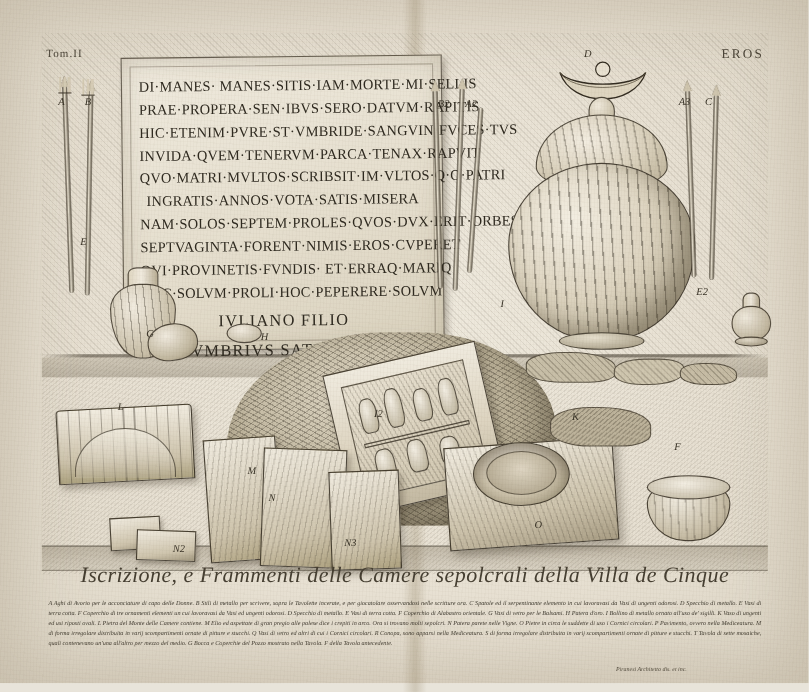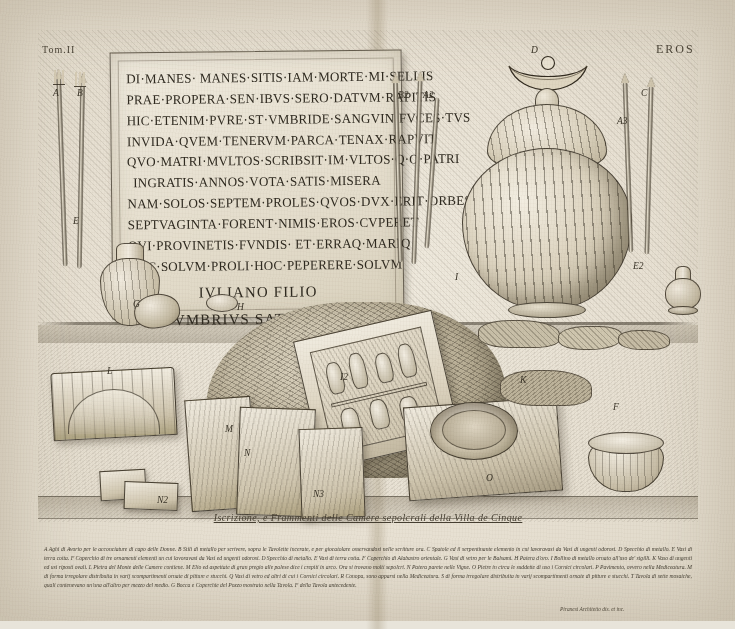--- a/index.html
+++ b/index.html
@@ -393,24 +393,23 @@
   }
 
   
   #caption {
     position: absolute;
     left: 60px; top: 512px;
     width: 616px;
     text-align: center;
     font-family: "Liberation Serif", serif;
     font-style: italic;
-    font-size: 10px;
+    font-size: 20px;
     letter-spacing: .4px;
     color: #463f32;
-    text-decoration: underline;
   }
 
   
   #legend {
     position: absolute;
     left: 44px; top: 545px;
     width: 648px;
     font-family: "Liberation Serif", serif;
     font-style: italic;
     font-size: 5.6px;
@@ -536,21 +535,21 @@
     <div class="obj hatch" style="left:440px; top:290px; width:80px; height:26px; border-radius:40% 50% 30% 40%; background-color:#c8bfa8; border:1.1px solid rgba(50,43,32,.7);"></div>
     <div class="obj hatch" style="left:520px; top:296px; width:62px; height:22px; border-radius:45% 35% 50% 40%; background-color:#cfc6af; border:1.1px solid rgba(50,43,32,.7);"></div>
     <div class="obj hatch" style="left:580px; top:300px; width:50px; height:18px; border-radius:40% 50% 35% 45%; background-color:#c6bca5; border:1.1px solid rgba(50,43,32,.7);"></div>
     <div class="obj hatch2" style="left:462px; top:340px; width:90px; height:34px; border-radius:40% 50% 30% 40%; background-color:#bdb39b; border:1.1px solid rgba(50,43,32,.65);"></div>
 
     <div class="lbl" style="left:15px;  top:58px;">A</div>
     <div class="lbl" style="left:39px;  top:58px;">B</div>
     <div class="lbl" style="left:360px; top:60px;">B2</div>
     <div class="lbl" style="left:385px; top:60px;">A2</div>
     <div class="lbl" style="left:603px; top:58px;">C</div>
-    <div class="lbl" style="left:579px; top:58px;margin-top:28px;">A3</div>
+    <div class="lbl" style="left:579px; top:58px;">A3</div>
     <div class="lbl" style="left:493px; top:15px;">D</div>
     <div class="lbl" style="left:35px;  top:186px;">E</div>
     <div class="lbl" style="left:595px; top:231px;">E2</div>
     <div class="lbl" style="left:95px;  top:269px;">G</div>
     <div class="lbl" style="left:199px; top:272px;">H</div>
     <div class="lbl" style="left:417px; top:242px;">I</div>
     <div class="lbl" style="left:302px; top:342px;">I2</div>
     <div class="lbl" style="left:482px; top:345px;">K</div>
     <div class="lbl" style="left:69px;  top:336px;">L</div>
     <div class="lbl" style="left:187px; top:394px;">M</div>

